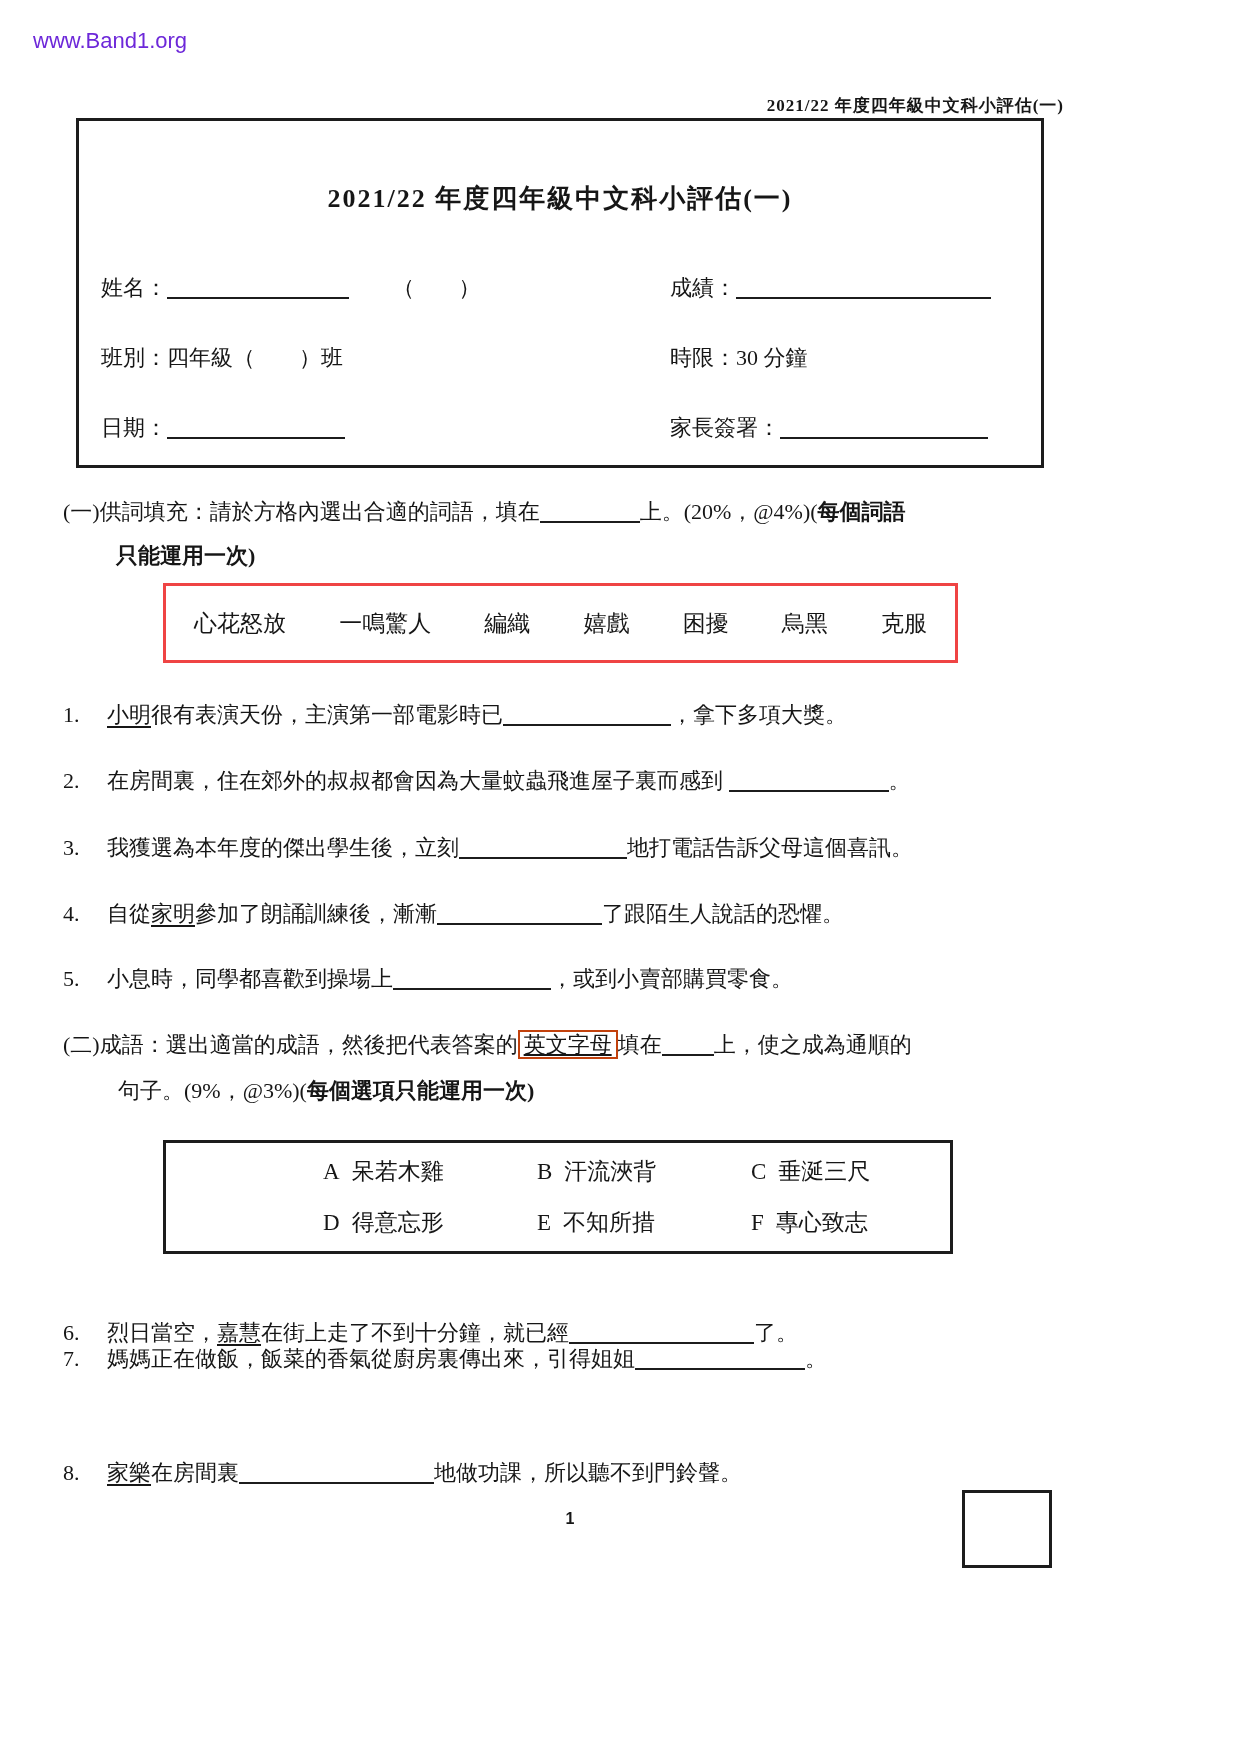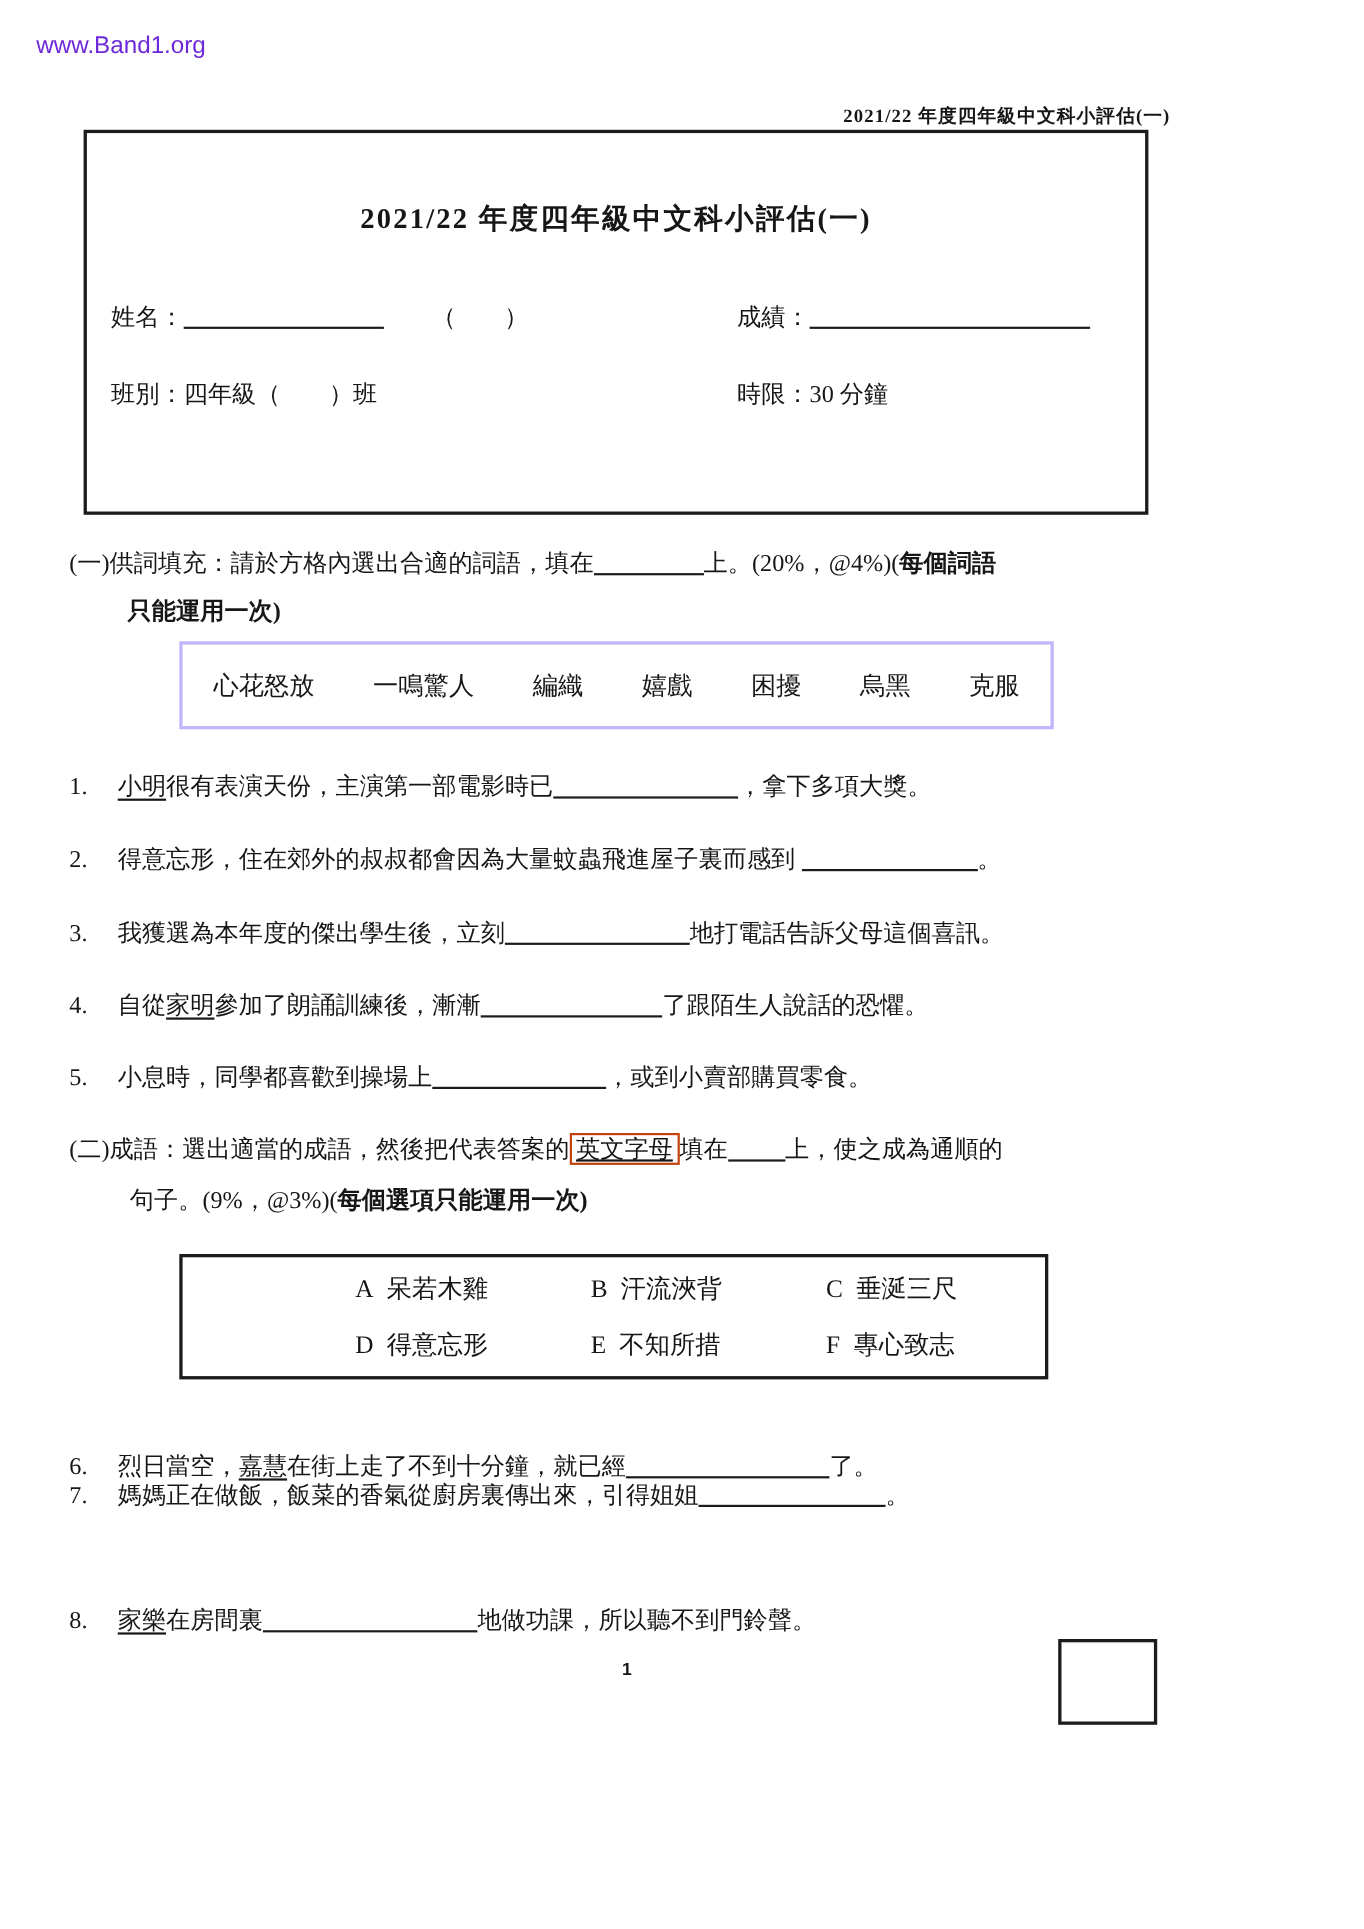--- a/index.html
+++ b/index.html
@@ -38,21 +38,21 @@
   .sec-heading{position:absolute;left:63px;width:1120px;font-size:22px;white-space:nowrap;}
   .sec-heading .bold{font-weight:bold;}
   .s1-line1{top:497px;}
   .s1-line2{top:541px;left:116px;font-weight:bold;}
   .s2-line1{top:1030px;}
   .s2-line2{top:1076px;left:118px;}
   .boxed{border:2px solid #c2410c;padding:0 4px;text-decoration:underline;}
 
   .wordbank{
     position:absolute;left:163px;top:583px;width:795px;height:80px;
-    border:3px solid #c4b5fd;display:flex;align-items:center;
+    border:3px solid #ef4444;display:flex;align-items:center;
     justify-content:space-between;padding:0 28px;box-sizing:border-box;
     font-size:23px;
   }
   .q{position:absolute;left:63px;width:1130px;font-size:22px;white-space:nowrap;}
   .q .qnum{display:inline-block;width:44px;}
   .q1{top:700px;} .q2{top:766px;} .q3{top:833px;} .q4{top:899px;} .q5{top:964px;}
   .q6{top:1318px;} .q7{top:1344px;} .q8{top:1458px;}
 
   .options-box{
     position:absolute;left:163px;top:1140px;width:790px;height:114px;
@@ -88,20 +88,24 @@
     <span>姓名：</span><span class="blank" style="width:182px;"></span>
     <span style="margin-left:38px;">（　　）</span>
     <span class="right-cell"><span>成績：</span><span class="blank" style="width:255px;"></span></span>
   </div>
 
   <div class="hb-row row2">
     <span>班別：四年級（　　）班</span>
     <span class="right-cell"><span>時限：30 分鐘</span></span>
   </div>
 
+  <div class="hb-row row3">
+    <span>日期：</span><span class="blank" style="width:178px;"></span>
+    <span class="right-cell"><span>家長簽署：</span><span class="blank" style="width:208px;"></span></span>
+  </div>
 </div>
 
 <div class="sec-heading s1-line1">
   <span>(一)供詞填充：請於方格內選出合適的詞語，填在</span><span class="blank" style="width:100px;"></span><span>上。(20%，@4%)(</span><span class="bold">每個詞語</span>
 </div>
 <div class="sec-heading s1-line2">只能運用一次)</div>
 
 <div class="wordbank">
   <span>心花怒放</span>
   <span>一鳴驚人</span>
@@ -109,21 +113,21 @@
   <span>嬉戲</span>
   <span>困擾</span>
   <span>烏黑</span>
   <span>克服</span>
 </div>
 
 <div class="q q1">
   <span class="qnum">1.</span><span></span><span class="uname">小明</span><span>很有表演天份，主演第一部電影時已</span><span class="blank" style="width:168px;"></span><span>，拿下多項大獎。</span>
 </div>
 <div class="q q2">
-  <span class="qnum">2.</span><span></span><span class="uname"></span><span>得意忘形，住在郊外的叔叔都會因為大量蚊蟲飛進屋子裏而感到 </span><span class="blank" style="width:160px;"></span><span>。</span>
+  <span class="qnum">2.</span><span></span><span class="uname"></span><span>在房間裏，住在郊外的叔叔都會因為大量蚊蟲飛進屋子裏而感到 </span><span class="blank" style="width:160px;"></span><span>。</span>
 </div>
 <div class="q q3">
   <span class="qnum">3.</span><span></span><span class="uname"></span><span>我獲選為本年度的傑出學生後，立刻</span><span class="blank" style="width:168px;"></span><span>地打電話告訴父母這個喜訊。</span>
 </div>
 <div class="q q4">
   <span class="qnum">4.</span><span>自從</span><span class="uname">家明</span><span>參加了朗誦訓練後，漸漸</span><span class="blank" style="width:165px;"></span><span>了跟陌生人說話的恐懼。</span>
 </div>
 <div class="q q5">
   <span class="qnum">5.</span><span></span><span class="uname"></span><span>小息時，同學都喜歡到操場上</span><span class="blank" style="width:158px;"></span><span>，或到小賣部購買零食。</span>
 </div>

